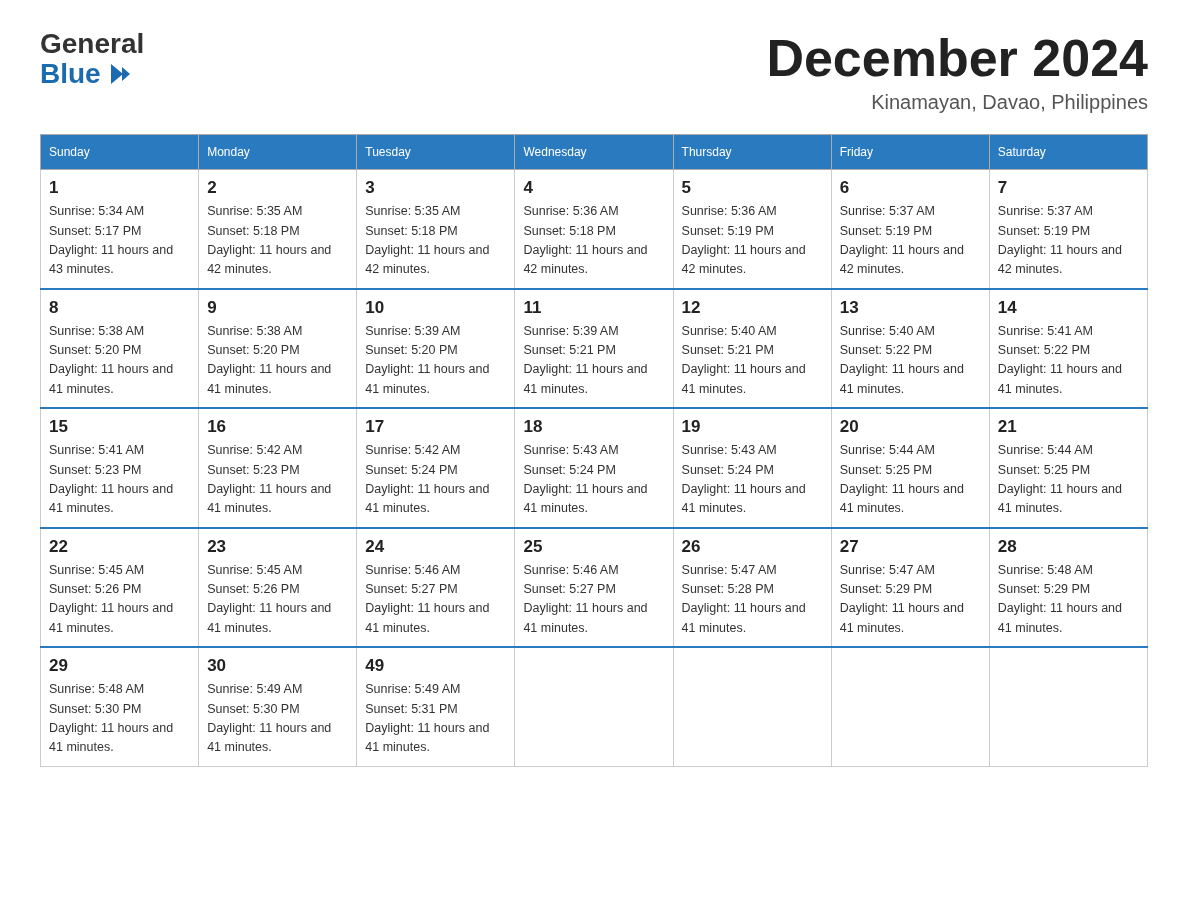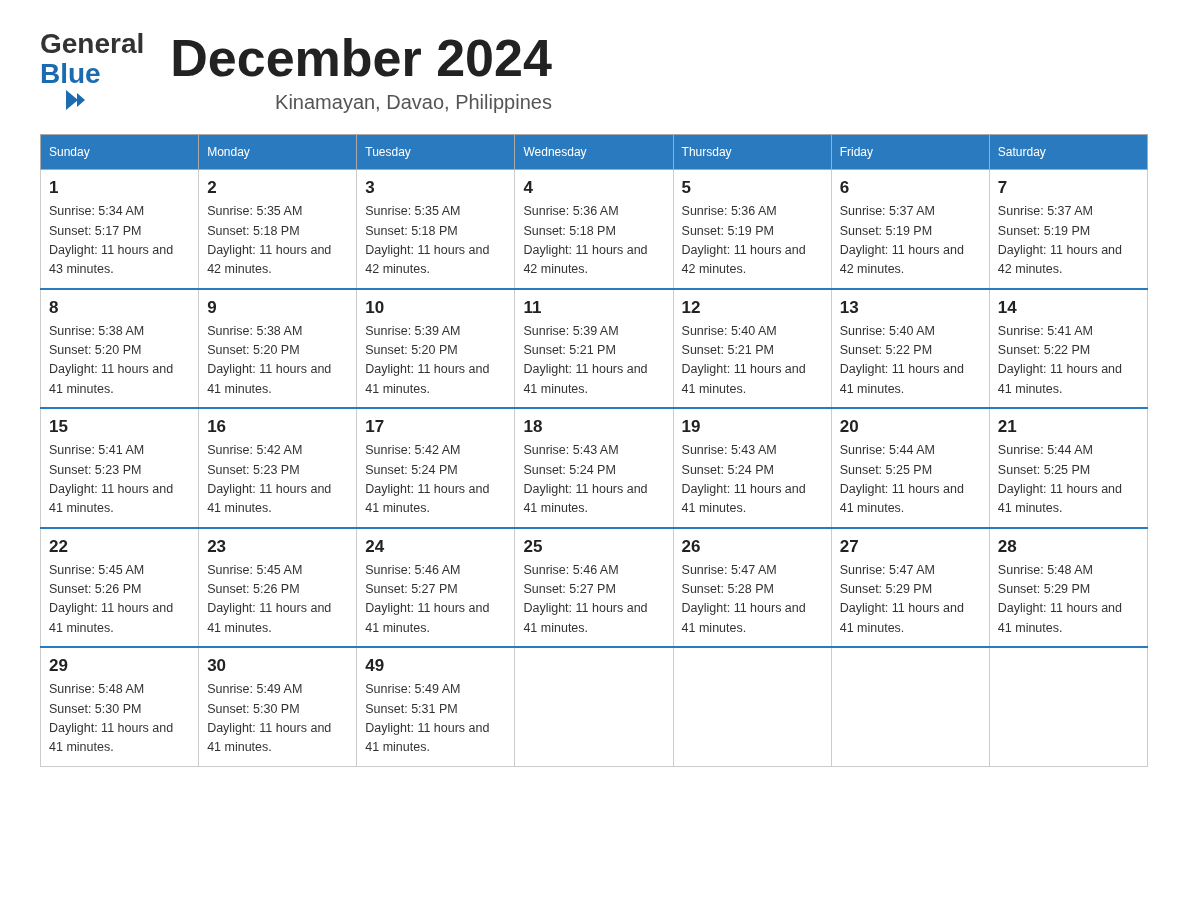--- a/index.html
+++ b/index.html
@@ -5,43 +5,41 @@
     * { box-sizing: border-box; margin: 0; padding: 0; }
     body {
       font-family: Arial, sans-serif;
       background: #fff;
       padding: 30px 40px;
       width: 1188px;
       min-height: 918px;
     }
     .header {
       display: flex;
-      justify-content: flex-start;
+      justify-content: space-between;
       align-items: flex-start;
       margin-bottom: 20px;
-      gap: 26px;
     }
     .logo {
       display: flex;
       flex-direction: column;
       align-items: flex-start;
     }
     .logo-general {
       font-size: 28px;
       font-weight: bold;
       color: #333;
       line-height: 1;
     }
     .logo-blue {
       font-size: 28px;
       font-weight: bold;
       color: #1a6baf;
       display: flex;
       align-items: center;
-      flex-direction: column;
     }
     .logo-triangle {
       width: 0;
       height: 0;
       border-left: 12px solid #1a6baf;
       border-top: 10px solid transparent;
       border-bottom: 10px solid transparent;
       margin-left: 4px;
       margin-right: 2px;
     }

